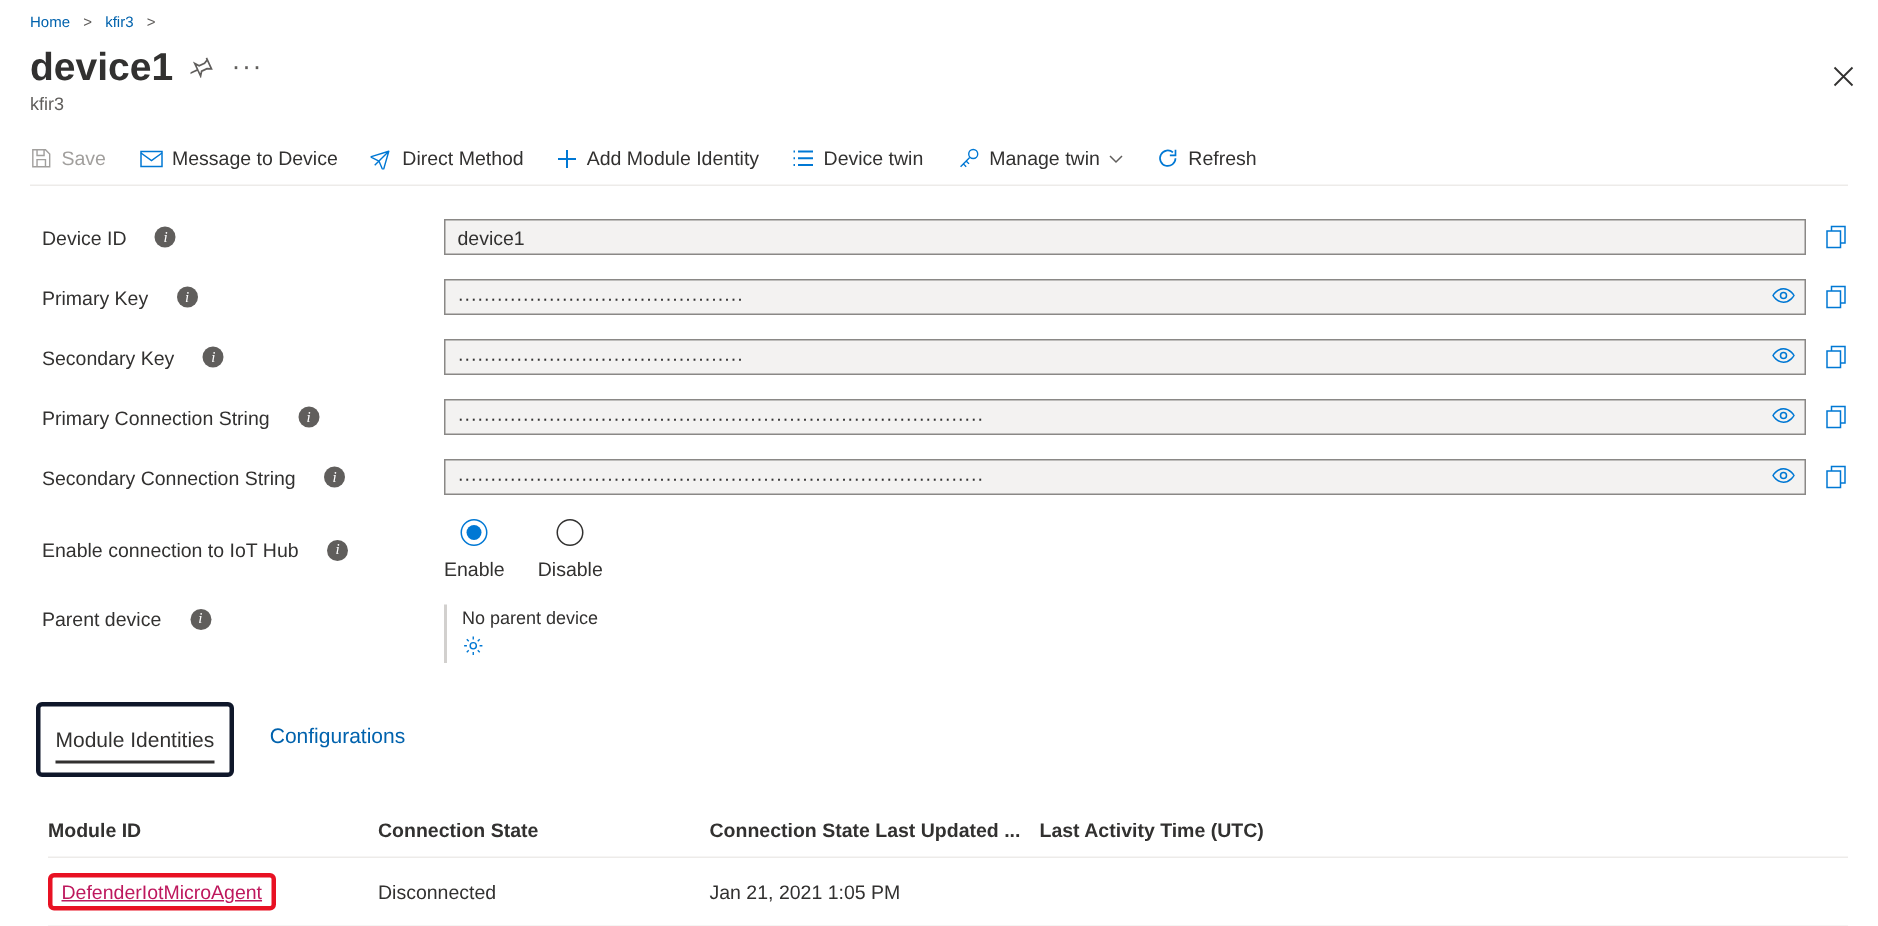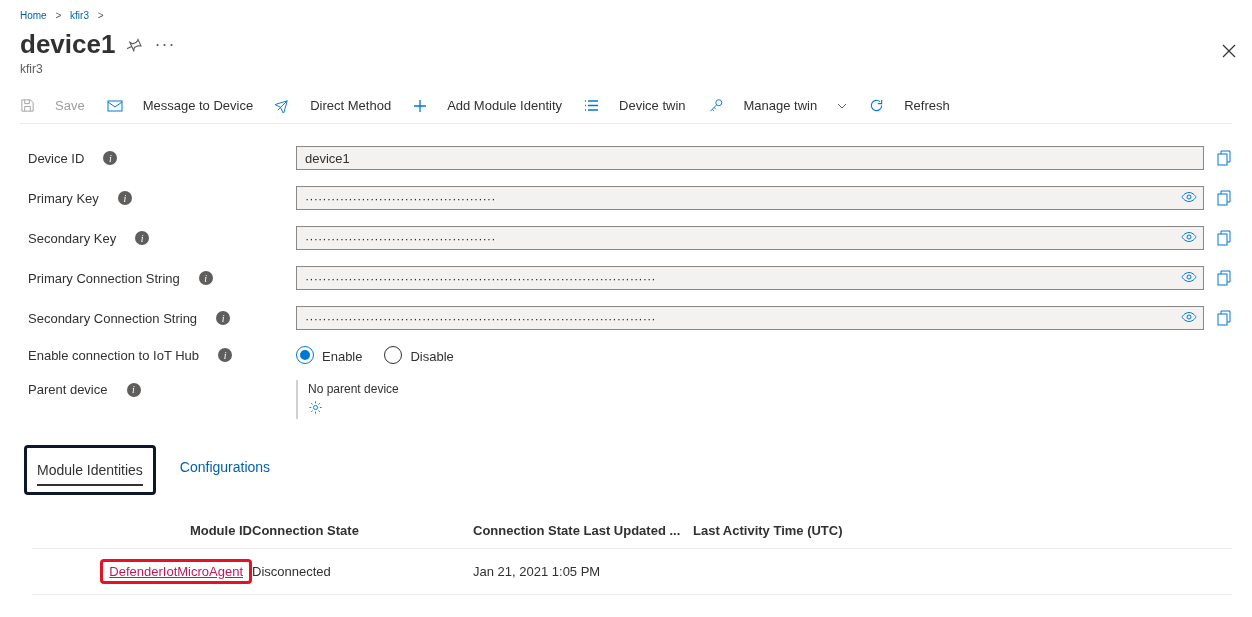--- a/index.html
+++ b/index.html
@@ -17,21 +17,21 @@
   .title-row { display: flex; align-items: center; gap: 12px; }
   .title-row h1 { font-size: 26px; font-weight: 600; margin: 0; }
   .title-row .icon-btn { color: #605e5c; cursor: pointer; }
   .subtitle { font-size: 12px; color: #605e5c; margin: 2px 0 14px 0; }
   .close-btn { position: absolute; top: 44px; right: 16px; font-size: 16px; color: #323130; cursor: pointer; }
   .toolbar {
     display: flex; align-items: center; gap: 22px;
     border-bottom: 1px solid #edebe9; padding: 8px 0 10px 0; margin-bottom: 22px;
     font-size: 13px;
   }
-  .tb-item { display: flex; align-items: center; gap: 20px; cursor: pointer; color: #323130; }
+  .tb-item { display: flex; align-items: center; gap: 6px; cursor: pointer; color: #323130; }
   .tb-item.disabled { color: #a19f9d; cursor: default; }
   .tb-icon { color: #0078d4; display: inline-flex; }
   .tb-item.disabled .tb-icon { color: #a19f9d; }
   .form { display: flex; flex-direction: column; gap: 16px; padding-left: 8px; }
   .form-row { display: flex; align-items: center; gap: 0; }
   .label-col { width: 268px; display: flex; align-items: center; gap: 19px; font-size: 13px; }
   .info-icon {
     display: inline-flex; align-items: center; justify-content: center;
     width: 14px; height: 14px; border-radius: 50%;
     background: #605e5c; color: #fff; font-size: 10px; font-style: italic; font-family: Georgia, serif;
@@ -40,39 +40,39 @@
   .field-col { flex: 1; display: flex; align-items: center; gap: 10px; }
   .text-field {
     flex: 1; height: 24px; border: 1px solid #8a8886; background: #f3f2f1;
     padding: 0 8px; font-size: 13px; color: #323130;
     display: flex; align-items: center; overflow: hidden; white-space: nowrap;
     position: relative;
   }
   .text-field .reveal { position: absolute; right: 6px; top: 3px; color: #0078d4; cursor: pointer; }
   .copy-btn { color: #0078d4; cursor: pointer; width: 18px; display:inline-flex; justify-content:center; }
   .radio-row { display: flex; align-items: center; gap: 22px; }
-  .radio { display: flex; align-items: flex-end; gap: 8px; cursor: pointer; }
+  .radio { display: flex; align-items: center; gap: 8px; cursor: pointer; flex-direction: column; }
   .radio-outer {
     width: 18px; height: 18px; border: 1px solid #323130; border-radius: 50%;
     display: flex; align-items: center; justify-content: center;
   }
   .radio.selected .radio-outer { border-color: #0078d4; }
   .radio-inner { width: 10px; height: 10px; border-radius: 50%; background: #0078d4; display: none; }
   .radio.selected .radio-inner { display: block; }
   .parent-box { border-left: 2px solid #d2d0ce; padding: 2px 0 4px 10px; }
   .parent-box .np { font-size: 12px; color: #323130; margin-bottom: 4px; }
   .gear { color: #0078d4; cursor: pointer; }
   .tabs { display: flex; align-items: center; gap: 24px; margin: 26px 0 18px 4px; }
   .tab { font-size: 14px; cursor: pointer; padding-bottom: 6px; }
   .tab.active { color: #323130; border-bottom: 2px solid #323130; }
   .tab.inactive { color: #0062ad; }
   .table { padding-left: 12px; }
   .thead, .trow { display: flex; align-items: center; padding: 10px 0; border-bottom: 1px solid #edebe9; }
   .thead { font-weight: 600; font-size: 13px; }
-  .col-1 { width: 220px; text-align: right; }
+  .col-1 { width: 220px; }
   .col-2 { width: 221px; }
   .col-3 { width: 220px; }
   .col-4 { flex: 1; }
   .trow .link { color: #be185d; }
   .highlight-red { border: 3px solid #0f172a; border-radius: 4px; padding: 14px 10px; display: inline-block; }
   .highlight-red-row { border: 3px solid #e81123; border-radius: 4px; padding: 2px 6px; display: inline-block; }
   svg { display: block; }
 </style>
 </head>
 <body>

